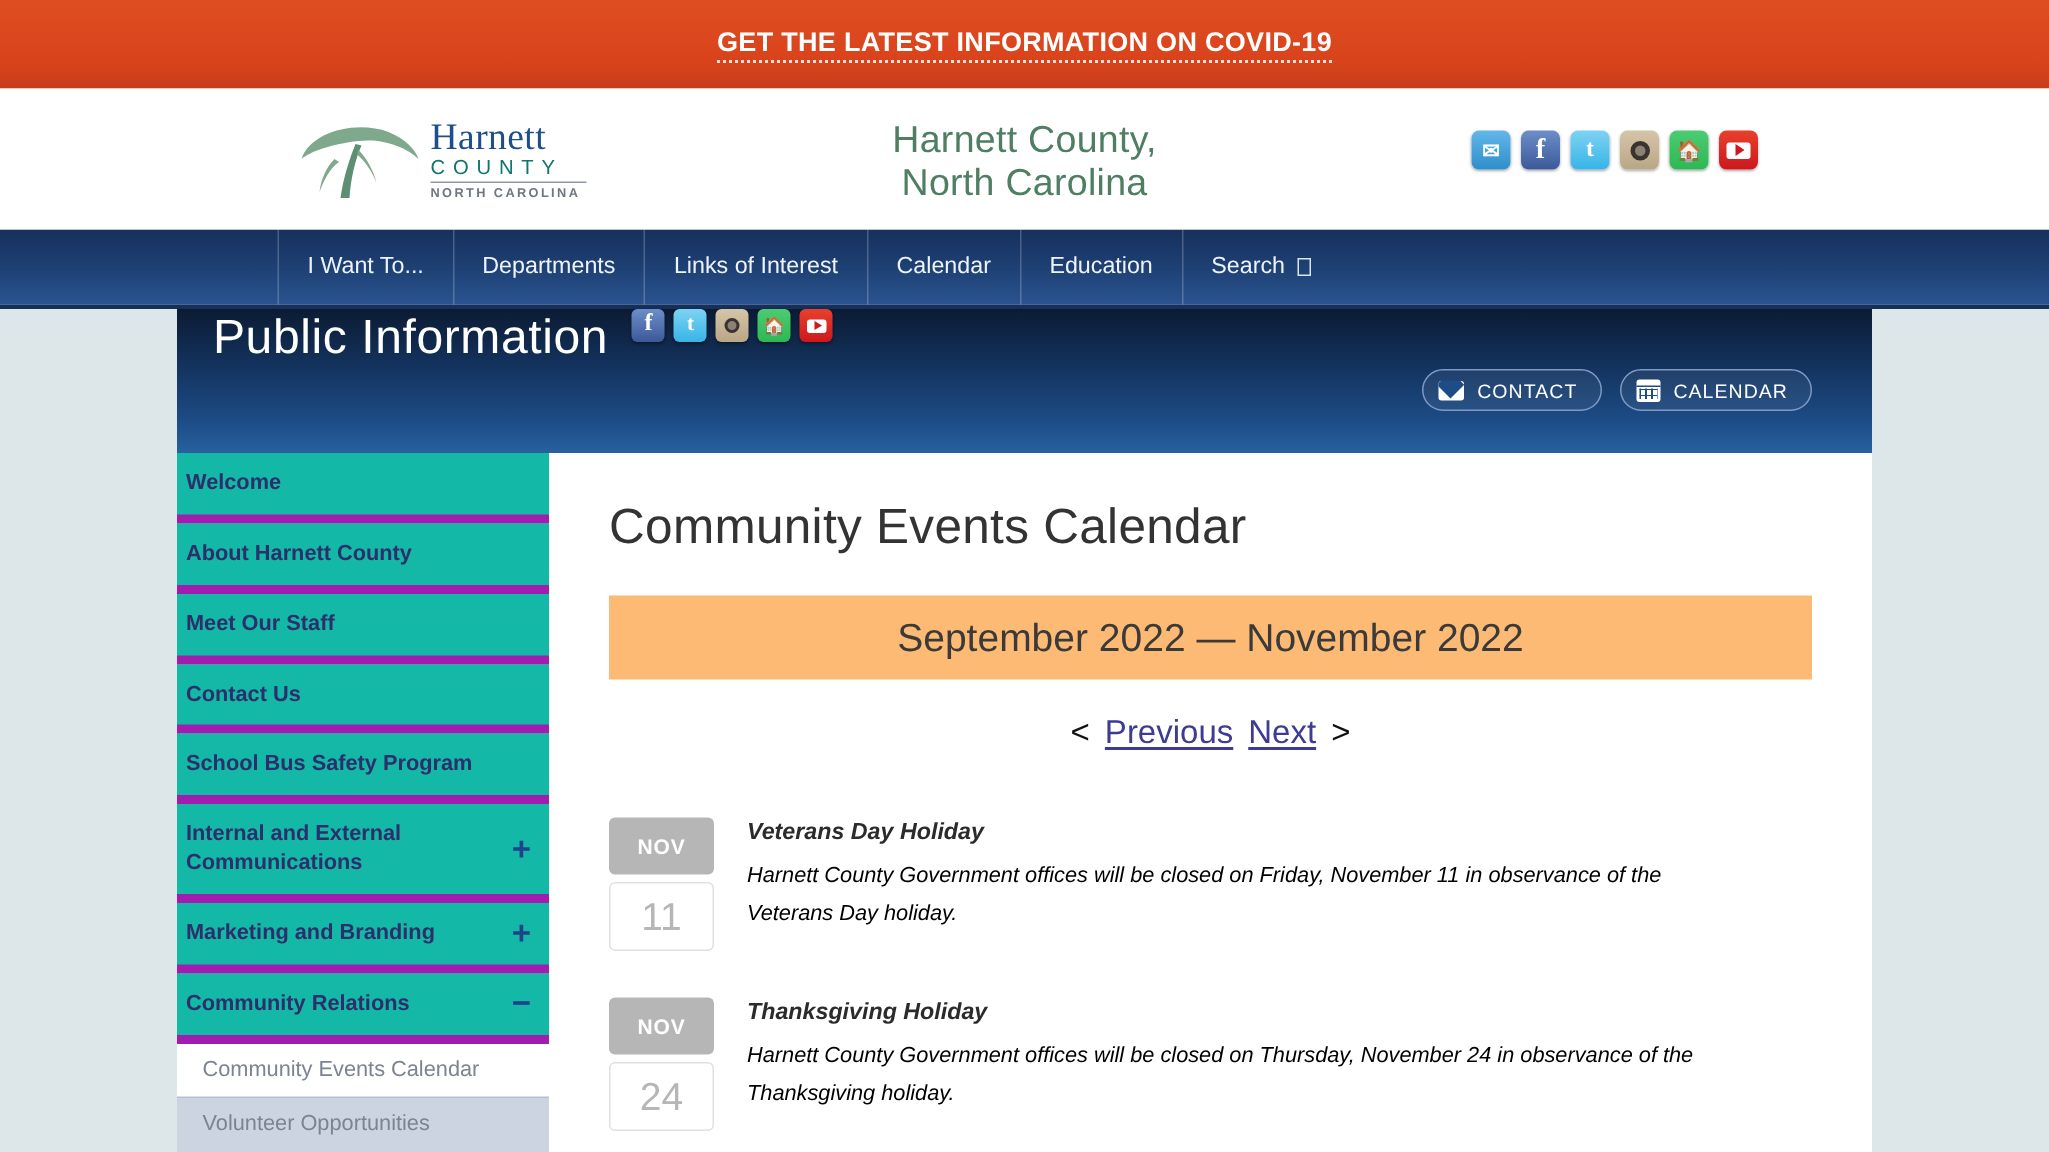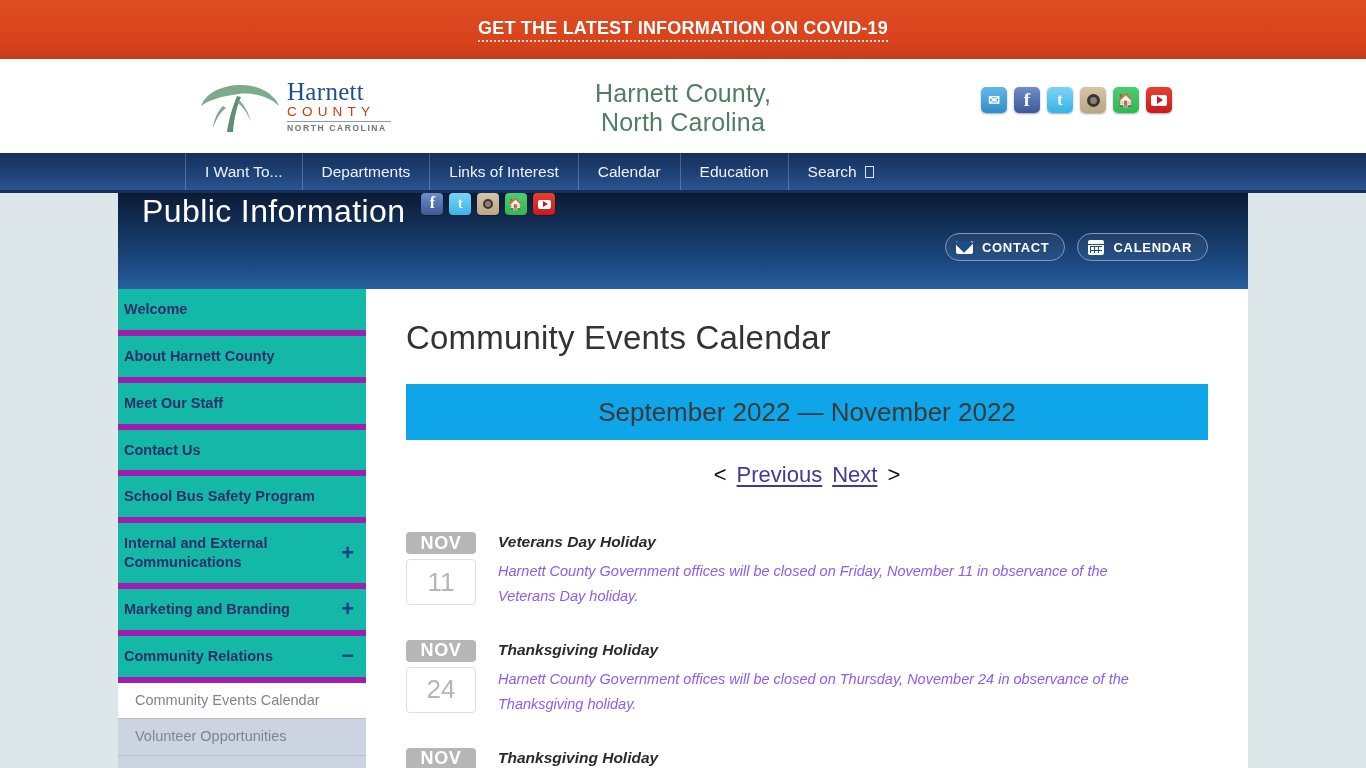--- a/index.html
+++ b/index.html
@@ -39,21 +39,21 @@
     display: flex; align-items: center;
   }
   .logo-mark { width: 92px; height: 60px; flex: 0 0 92px; }
   .logo-type { margin-left: 2px; }
   .logo-harnett {
     font-family: "Liberation Serif", serif;
     font-size: 25px; color: #1f4e8c; line-height: 1;
     letter-spacing: .3px;
   }
   .logo-county {
-    font-size: 13.5px; color: #c2410c; letter-spacing: 5.2px;
+    font-size: 13.5px; color: #0f766e; letter-spacing: 5.2px;
     line-height: 1.25; font-weight: 500;
   }
   .logo-rule { border-top: 1px solid #8d99a6; margin: 1px 0 1px 0; width: 104px; }
   .logo-nc {
     font-size: 8.5px; color: #6d7681; letter-spacing: 1.6px; font-weight: bold;
   }
 
   .site-title {
     position: absolute; left: 0; right: 0; top: 20px;
     text-align: center;
@@ -100,21 +100,21 @@
     display:flex; align-items:center; justify-content:center;
   }
   .yt-tri {
     width: 0; height: 0; border-left: 6px solid #cc181e;
     border-top: 4px solid transparent; border-bottom: 4px solid transparent;
     margin-left: 2px;
   }
 
   
   .mainnav {
-    height: 40px;
+    height: 53px;
     background: linear-gradient(180deg,#16305c 0%,#1d3f72 48%,#2a5490 100%);
     border-bottom: 3px solid #16305c;
     display: flex; align-items: stretch;
     padding-left: 185px;
   }
   .nav-item {
     display: flex; align-items: center;
     padding: 0 19px;
     color: #eef3fb;
     font-size: 15.5px;
@@ -156,21 +156,21 @@
     position: absolute; right: 40px; top: 40px;
     display: flex; gap: 12px;
   }
   .hdr-btn {
     display: flex; align-items: center; gap: 9px;
     height: 28px; padding: 0 15px 0 10px;
     border: 1px solid #7e99c4;
     border-radius: 14px;
     background: rgba(255,255,255,.06);
     color: #ffffff;
-    font-size: 13px; font-weight: bold; letter-spacing: .7px;
+    font-size: 13px; font-weight: normal; letter-spacing: .7px;
     cursor: pointer;
   }
   .env-ico {
     width: 17px; height: 13px; background: #fff; border-radius: 2px;
     position: relative; overflow: hidden;
   }
   .env-ico::after {
     content:""; position:absolute; left: 50%; top: -4px;
     width: 13px; height: 13px; background: #1d4c86;
     transform: translateX(-50%) rotate(45deg);
@@ -222,59 +222,59 @@
     flex: 1;
     background: #ffffff;
     padding: 30px 40px 0 40px;
   }
   .page-title {
     font-size: 33px; font-weight: 300; color: #333333;
     letter-spacing: .2px;
     margin-bottom: 27px;
   }
   .month-bar {
-    background: #0ea5e9;
+    background: #fdba74;
     height: 56px;
     display: flex; align-items: center; justify-content: center;
     font-size: 26px; font-weight: 300; color: #3a3a3a;
   }
   .pager {
     display: flex; align-items: center; justify-content: center;
     gap: 10px;
     margin-top: 22px;
     font-size: 22px; font-weight: 300; color: #111;
   }
   .pager a {
     color: #3d3b93; text-decoration: underline;
     text-underline-offset: 3px;
     cursor: pointer;
   }
 
   .events { margin-top: 44px; }
   .event { display: flex; gap: 22px; margin-bottom: 31px; }
   .date-badge { width: 70px; flex: 0 0 70px; }
   .badge-month {
-    height: 22px; background: #b6b6b6; border-radius: 4px;
-    color: #ffffff; font-size: 18px; font-weight: bold; letter-spacing: .6px;
+    height: 38px; background: #b6b6b6; border-radius: 4px;
+    color: #ffffff; font-size: 14px; font-weight: bold; letter-spacing: .6px;
     display: flex; align-items: center; justify-content: center;
   }
   .badge-day {
     margin-top: 5px; height: 46px;
     border: 1px solid #e0e0e0; border-radius: 4px;
     background: #ffffff;
     color: #b6b6b6; font-size: 26px; font-weight: 300;
     display: flex; align-items: center; justify-content: center;
   }
   .event-body { flex: 1; padding-top: 1px; font-style: italic; }
   .event-title {
     font-size: 15.5px; font-weight: bold; color: #2b2b2b;
     margin-bottom: 8px; cursor: pointer;
   }
   .event-desc {
-    font-size: 14.5px; color: #8b5cf6; line-height: 1.72;
+    font-size: 14.5px; color: #000000; line-height: 1.72;
     max-width: 660px;
   }
 </style>
 </head>
 <body>
 
 <div class="covid-bar">
   <a class="covid-link">GET THE LATEST INFORMATION ON COVID-19</a>
 </div>
 

